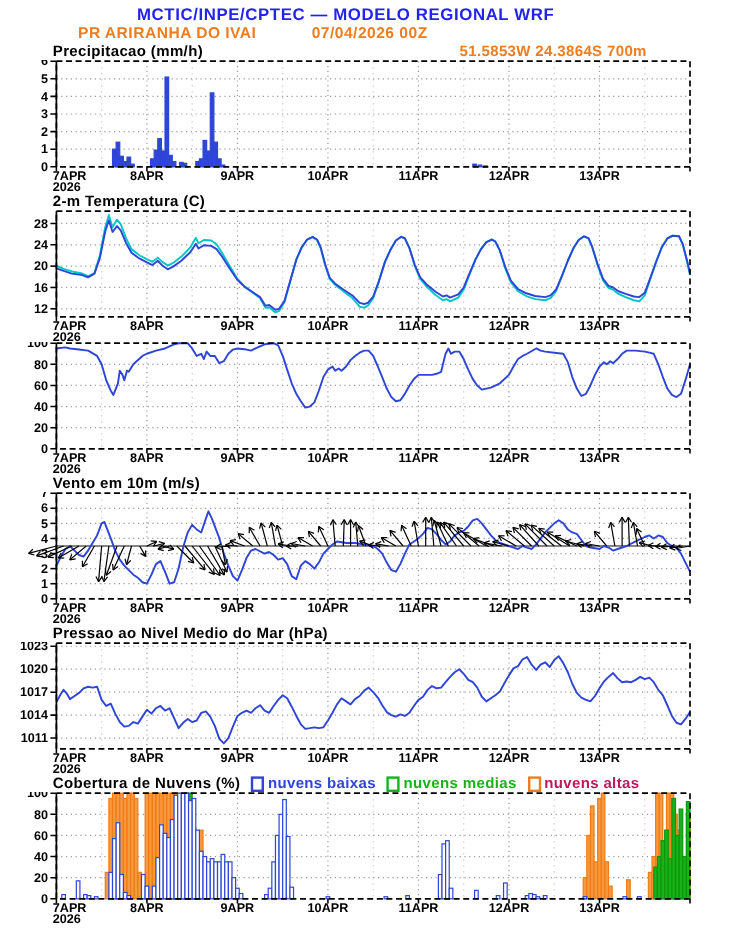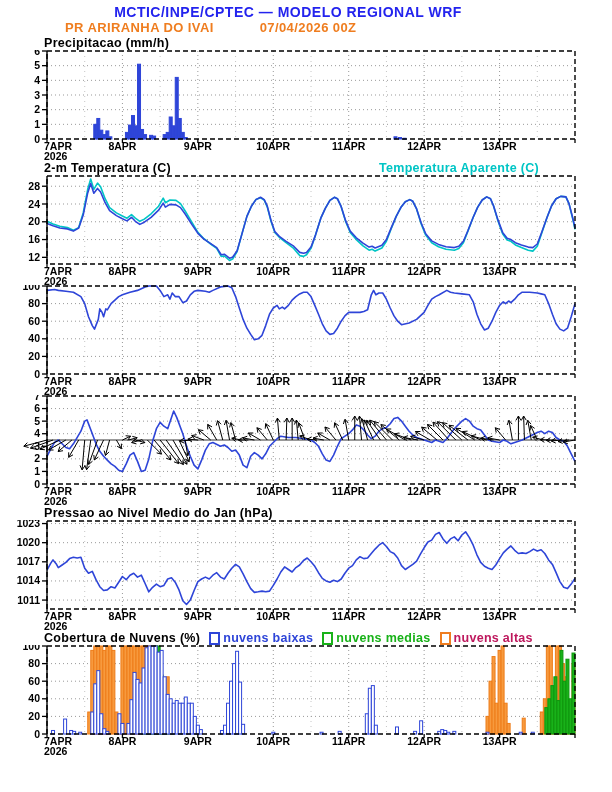--- a/index.html
+++ b/index.html
@@ -25,20 +25,21 @@
   <div class="hdr1" style="color: rgb(35, 35, 238);">MCTIC/INPE/CPTEC — MODELO REGIONAL WRF</div>
   <div class="hdr2" style="color: rgb(239, 125, 31);">
     <span>PR ARIRANHA DO IVAI</span>
     <span class="run">07/04/2026 00Z</span>
   </div>
 
   <div class="panel">
     <div class="ptitle">
       <span class="pt-label">Precipitacao (mm/h)</span>
       <span class="spacer"></span>
+      <span style="font-size: 12.5px; color: rgb(239, 125, 31);">51.5853W 24.3864S 700m</span>
     </div>
     <svg class="plot" width="612" height="110">
         <line x1="84.71428571428572" x2="84.71428571428572" y1="1" y2="89" stroke="#c6c6c6" stroke-width="1" stroke-dasharray="1 4"></line>
         <line x1="160.14285714285714" x2="160.14285714285714" y1="1" y2="89" stroke="#c6c6c6" stroke-width="1" stroke-dasharray="1 4"></line>
         <line x1="235.57142857142858" x2="235.57142857142858" y1="1" y2="89" stroke="#c6c6c6" stroke-width="1" stroke-dasharray="1 4"></line>
         <line x1="311" x2="311" y1="1" y2="89" stroke="#c6c6c6" stroke-width="1" stroke-dasharray="1 4"></line>
         <line x1="386.42857142857144" x2="386.42857142857144" y1="1" y2="89" stroke="#c6c6c6" stroke-width="1" stroke-dasharray="1 4"></line>
         <line x1="461.85714285714283" x2="461.85714285714283" y1="1" y2="89" stroke="#c6c6c6" stroke-width="1" stroke-dasharray="1 4"></line>
         <line x1="537.2857142857142" x2="537.2857142857142" y1="1" y2="89" stroke="#c6c6c6" stroke-width="1" stroke-dasharray="1 4"></line>
         <line x1="122.42857142857143" x2="122.42857142857143" y1="1" y2="89" stroke="#999999" stroke-width="1" stroke-dasharray="1 3"></line>
@@ -110,21 +111,20 @@
         <text x="348.7142857142857" y="100" font-family="&quot;Liberation Sans&quot;,sans-serif" font-size="10.5" font-weight="700" fill="#000" text-anchor="middle">11APR</text>
         <text x="424.14285714285717" y="100" font-family="&quot;Liberation Sans&quot;,sans-serif" font-size="10.5" font-weight="700" fill="#000" text-anchor="middle">12APR</text>
         <text x="499.57142857142856" y="100" font-family="&quot;Liberation Sans&quot;,sans-serif" font-size="10.5" font-weight="700" fill="#000" text-anchor="middle">13APR</text>
       </svg>
   </div>
 
   <div class="panel">
     <div class="ptitle">
       <span class="pt-label">2-m Temperatura (C)</span>
       <span class="spacer"></span>
-      <span style="color: rgb(0, 197, 197);">Temperatura Aparente (C)</span>
     </div>
     <svg class="plot" width="612" height="110">
         <line x1="84.71428571428572" x2="84.71428571428572" y1="1" y2="89" stroke="#c6c6c6" stroke-width="1" stroke-dasharray="1 4"></line>
         <line x1="160.14285714285714" x2="160.14285714285714" y1="1" y2="89" stroke="#c6c6c6" stroke-width="1" stroke-dasharray="1 4"></line>
         <line x1="235.57142857142858" x2="235.57142857142858" y1="1" y2="89" stroke="#c6c6c6" stroke-width="1" stroke-dasharray="1 4"></line>
         <line x1="311" x2="311" y1="1" y2="89" stroke="#c6c6c6" stroke-width="1" stroke-dasharray="1 4"></line>
         <line x1="386.42857142857144" x2="386.42857142857144" y1="1" y2="89" stroke="#c6c6c6" stroke-width="1" stroke-dasharray="1 4"></line>
         <line x1="461.85714285714283" x2="461.85714285714283" y1="1" y2="89" stroke="#c6c6c6" stroke-width="1" stroke-dasharray="1 4"></line>
         <line x1="537.2857142857142" x2="537.2857142857142" y1="1" y2="89" stroke="#c6c6c6" stroke-width="1" stroke-dasharray="1 4"></line>
         <line x1="122.42857142857143" x2="122.42857142857143" y1="1" y2="89" stroke="#999999" stroke-width="1" stroke-dasharray="1 3"></line>
@@ -218,20 +218,23 @@
         <text x="122.42857142857143" y="100" font-family="&quot;Liberation Sans&quot;,sans-serif" font-size="10.5" font-weight="700" fill="#000" text-anchor="middle">8APR</text>
         <text x="197.85714285714286" y="100" font-family="&quot;Liberation Sans&quot;,sans-serif" font-size="10.5" font-weight="700" fill="#000" text-anchor="middle">9APR</text>
         <text x="273.2857142857143" y="100" font-family="&quot;Liberation Sans&quot;,sans-serif" font-size="10.5" font-weight="700" fill="#000" text-anchor="middle">10APR</text>
         <text x="348.7142857142857" y="100" font-family="&quot;Liberation Sans&quot;,sans-serif" font-size="10.5" font-weight="700" fill="#000" text-anchor="middle">11APR</text>
         <text x="424.14285714285717" y="100" font-family="&quot;Liberation Sans&quot;,sans-serif" font-size="10.5" font-weight="700" fill="#000" text-anchor="middle">12APR</text>
         <text x="499.57142857142856" y="100" font-family="&quot;Liberation Sans&quot;,sans-serif" font-size="10.5" font-weight="700" fill="#000" text-anchor="middle">13APR</text>
       </svg>
   </div>
 
   <div class="panel">
+    <div class="ptitle">
+      <span class="pt-label">Vento em 10m (m/s)</span>
+    </div>
     <svg class="plot" width="612" height="110">
         <line x1="84.71428571428572" x2="84.71428571428572" y1="1" y2="89" stroke="#c6c6c6" stroke-width="1" stroke-dasharray="1 4"></line>
         <line x1="160.14285714285714" x2="160.14285714285714" y1="1" y2="89" stroke="#c6c6c6" stroke-width="1" stroke-dasharray="1 4"></line>
         <line x1="235.57142857142858" x2="235.57142857142858" y1="1" y2="89" stroke="#c6c6c6" stroke-width="1" stroke-dasharray="1 4"></line>
         <line x1="311" x2="311" y1="1" y2="89" stroke="#c6c6c6" stroke-width="1" stroke-dasharray="1 4"></line>
         <line x1="386.42857142857144" x2="386.42857142857144" y1="1" y2="89" stroke="#c6c6c6" stroke-width="1" stroke-dasharray="1 4"></line>
         <line x1="461.85714285714283" x2="461.85714285714283" y1="1" y2="89" stroke="#c6c6c6" stroke-width="1" stroke-dasharray="1 4"></line>
         <line x1="537.2857142857142" x2="537.2857142857142" y1="1" y2="89" stroke="#c6c6c6" stroke-width="1" stroke-dasharray="1 4"></line>
         <line x1="122.42857142857143" x2="122.42857142857143" y1="1" y2="89" stroke="#999999" stroke-width="1" stroke-dasharray="1 3"></line>
         <line x1="197.85714285714286" x2="197.85714285714286" y1="1" y2="89" stroke="#999999" stroke-width="1" stroke-dasharray="1 3"></line>
@@ -534,21 +537,21 @@
         <text x="197.85714285714286" y="100" font-family="&quot;Liberation Sans&quot;,sans-serif" font-size="10.5" font-weight="700" fill="#000" text-anchor="middle">9APR</text>
         <text x="273.2857142857143" y="100" font-family="&quot;Liberation Sans&quot;,sans-serif" font-size="10.5" font-weight="700" fill="#000" text-anchor="middle">10APR</text>
         <text x="348.7142857142857" y="100" font-family="&quot;Liberation Sans&quot;,sans-serif" font-size="10.5" font-weight="700" fill="#000" text-anchor="middle">11APR</text>
         <text x="424.14285714285717" y="100" font-family="&quot;Liberation Sans&quot;,sans-serif" font-size="10.5" font-weight="700" fill="#000" text-anchor="middle">12APR</text>
         <text x="499.57142857142856" y="100" font-family="&quot;Liberation Sans&quot;,sans-serif" font-size="10.5" font-weight="700" fill="#000" text-anchor="middle">13APR</text>
       </svg>
   </div>
 
   <div class="panel">
     <div class="ptitle">
-      <span class="pt-label">Pressao ao Nivel Medio do Jan (hPa)</span>
+      <span class="pt-label">Pressao ao Nivel Medio do Mar (hPa)</span>
     </div>
     <svg class="plot" width="612" height="110">
         <line x1="84.71428571428572" x2="84.71428571428572" y1="1" y2="89" stroke="#c6c6c6" stroke-width="1" stroke-dasharray="1 4"></line>
         <line x1="160.14285714285714" x2="160.14285714285714" y1="1" y2="89" stroke="#c6c6c6" stroke-width="1" stroke-dasharray="1 4"></line>
         <line x1="235.57142857142858" x2="235.57142857142858" y1="1" y2="89" stroke="#c6c6c6" stroke-width="1" stroke-dasharray="1 4"></line>
         <line x1="311" x2="311" y1="1" y2="89" stroke="#c6c6c6" stroke-width="1" stroke-dasharray="1 4"></line>
         <line x1="386.42857142857144" x2="386.42857142857144" y1="1" y2="89" stroke="#c6c6c6" stroke-width="1" stroke-dasharray="1 4"></line>
         <line x1="461.85714285714283" x2="461.85714285714283" y1="1" y2="89" stroke="#c6c6c6" stroke-width="1" stroke-dasharray="1 4"></line>
         <line x1="537.2857142857142" x2="537.2857142857142" y1="1" y2="89" stroke="#c6c6c6" stroke-width="1" stroke-dasharray="1 4"></line>
         <line x1="122.42857142857143" x2="122.42857142857143" y1="1" y2="89" stroke="#999999" stroke-width="1" stroke-dasharray="1 3"></line>

